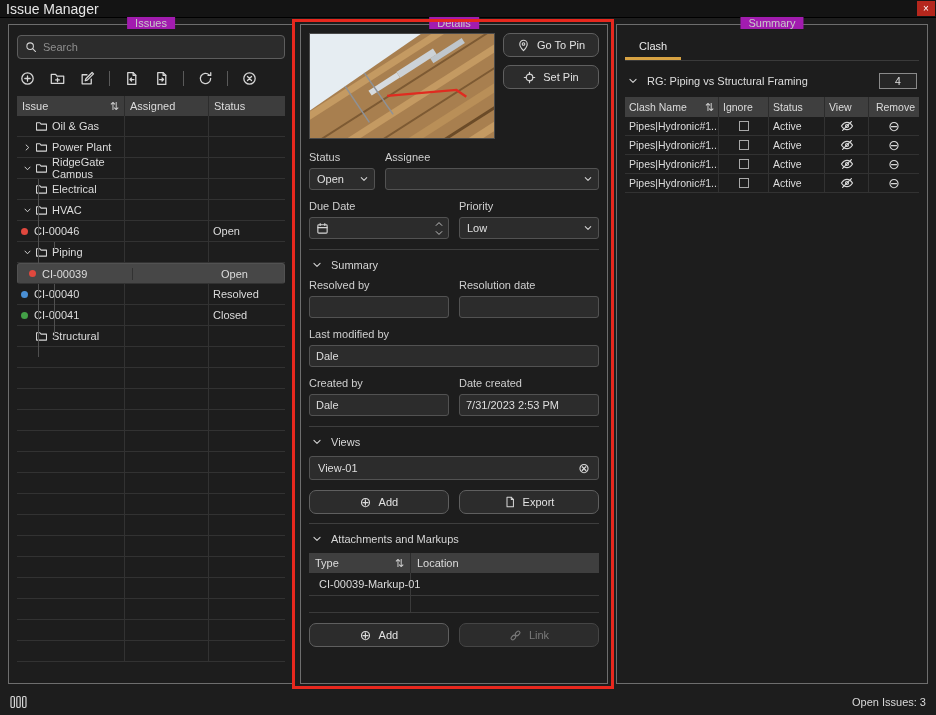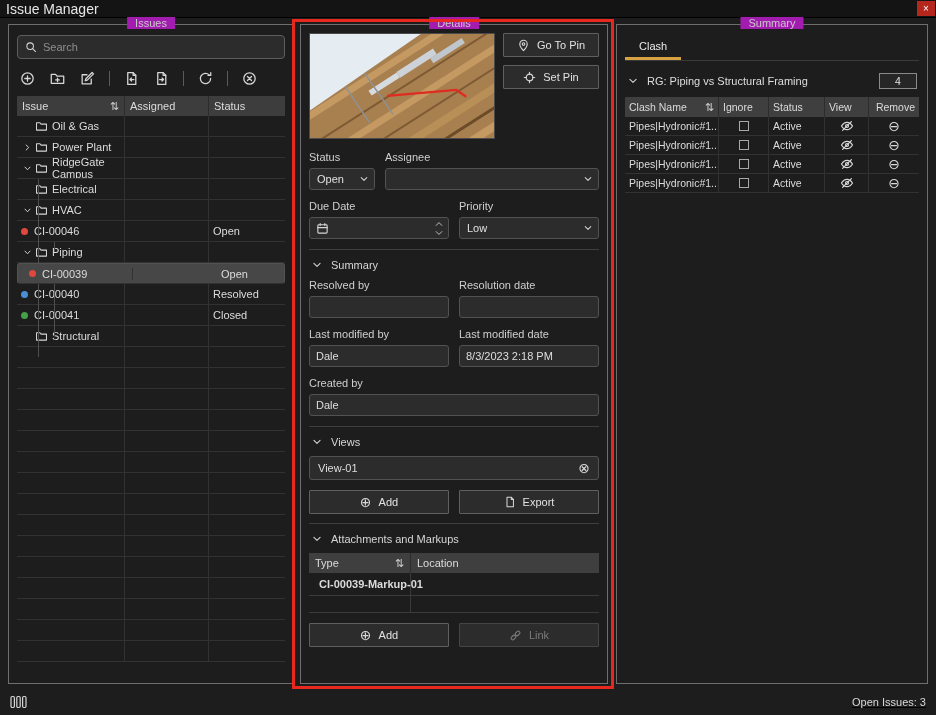--- a/index.html
+++ b/index.html
@@ -17,21 +17,21 @@
   .panel-title { position:absolute; top:-8px; left:50%; transform:translateX(-50%); background:#a21caf; padding:0 8px; font-size:11px; color:#c9c9c9; white-space:nowrap; }
   .p-issues { left:8px; width:286px; }
   .p-details { left:300px; width:308px; padding:8px; }
   .p-summary { left:616px; width:312px; padding:8px; }
 
   .hl { position:absolute; left:292px; top:19px; width:322px; height:670px; border:3px solid #e8281e; z-index:60; pointer-events:none; }
 
   
   .ic { stroke:#d6d6d6; fill:none; stroke-width:1.2; stroke-linecap:round; stroke-linejoin:round; }
   .gly { color:#d9d9d9; font-size:14px; line-height:1; }
-  .btn { display:flex; align-items:center; justify-content:center; gap:7px; background:#2c2c2c; border:1px solid #5f5f5f; border-radius:1px; color:#e2e2e2; font-size:11px; height:24px; cursor:pointer; }
+  .btn { display:flex; align-items:center; justify-content:center; gap:7px; background:#2c2c2c; border:1px solid #5f5f5f; border-radius:7px; color:#e2e2e2; font-size:11px; height:24px; cursor:pointer; }
   .btn.disabled { color:#7a7a7a; border-color:#454545; }
   .btn.disabled .ic { stroke:#7a7a7a; }
   .tb { background:#2c2c2c; border:1px solid #525252; border-radius:3px; height:22px; color:#dedede; font-size:11px; padding:0 6px; width:100%; display:flex; align-items:center; }
   input.tb { outline:none; }
   input.tb::placeholder { color:#8f8f8f; }
   .sel { position:relative; background:#2c2c2c; border:1px solid #525252; border-radius:3px; height:22px; color:#e0e0e0; font-size:11px; display:flex; align-items:center; padding:0 18px 0 7px; cursor:pointer; }
   .sel .chev { position:absolute; right:4px; top:4px; }
   .sep { border:none; border-top:1px solid #3e3e3e; margin:9px 0; }
   .sect { display:flex; align-items:center; gap:8px; font-size:11px; color:#d6d6d6; margin:2px 0 8px 2px; }
 
@@ -82,39 +82,39 @@
   .viewitem .rm { margin-left:auto; cursor:pointer; }
   .btnrow { display:flex; gap:10px; }
   .btnrow .btn { flex:1; }
   .atable { margin-bottom:10px; }
   .ahead { display:grid; grid-template-columns:102px 1fr; height:20px; background:#3f3f3f; }
   .ahead .hc { display:flex; align-items:center; font-size:11px; color:#dcdcdc; padding:0 6px; border-right:1px solid #2c2c2c; }
   .ahead .hc:last-child { border-right:none; }
   .arow { display:grid; grid-template-columns:102px 1fr; border-bottom:1px solid #3a3a3a; }
   .arow .c { display:flex; align-items:center; gap:5px; font-size:11px; color:#dcdcdc; padding:2px 5px; border-right:1px solid #3a3a3a; }
   .arow .c:last-child { border-right:none; }
-  .arow.full .c:first-child { grid-column:1 / 2; white-space:nowrap; overflow:visible; z-index:1;font-weight:bold; }
+  .arow.full .c:first-child { grid-column:1 / 2; white-space:nowrap; overflow:visible; z-index:1; }
   .arow .h22 { height:22px; } .arow .h16 { height:16px; }
 
   
   .tabbar { display:flex; border-bottom:1px solid #3a3a3a; margin:4px 0 8px 0; }
   .tab { padding:3px 14px 5px 14px; font-size:11px; color:#eaeaea; border-bottom:3px solid #d7a243; cursor:pointer; }
   .group-hdr { display:flex; align-items:center; gap:8px; height:24px; font-size:11px; color:#dedede; padding:0 2px; margin-bottom:4px; cursor:pointer; }
   .badge { margin-left:auto; min-width:38px; height:16px; border:1px solid #8a8a8a; background:#262626; color:#e0e0e0; font-size:10.5px; display:flex; align-items:center; justify-content:center; }
   .chead { display:grid; grid-template-columns:94px 50px 56px 44px 1fr; height:20px; background:#3f3f3f; }
   .chead .hc { display:flex; align-items:center; gap:4px; font-size:10.5px; color:#dcdcdc; padding:0 4px; border-right:1px solid #2c2c2c; overflow:hidden; }
   .chead .hc:last-child { border-right:none;justify-content:flex-end; }
   .crow { display:grid; grid-template-columns:94px 50px 56px 44px 1fr; height:19px; border-bottom:1px solid #323232; }
   .crow .c { display:flex; align-items:center; font-size:10.5px; color:#dcdcdc; padding:0 4px; border-right:1px solid #323232; overflow:hidden; white-space:nowrap; }
   .crow .c:last-child { border-right:none; }
   .crow .cc { justify-content:center; }
   .chk { width:10px; height:10px; border:1px solid #a8a8a8; background:transparent; cursor:pointer; }
 
   
-  .statusbar { position:absolute; left:0; right:0; bottom:0; height:27px; display:flex; align-items:center; padding:0 10px;text-decoration:underline; }
+  .statusbar { position:absolute; left:0; right:0; bottom:0; height:27px; display:flex; align-items:center; padding:0 10px; }
   .sb-text { margin-left:auto; font-size:11px; color:#d9d9d9; }
 </style>
 </head>
 <body>
 
 <div class="app">
 
   <div class="titlebar">
     <span class="t">Issue Manager</span>
     <div class="close">
@@ -480,29 +480,29 @@
       <div class="fcol half">
         <span class="flabel">Resolution date</span>
         <input class="tb" value="" style="">
       </div>
     </div>
     <div class="frow">
       <div class="fcol half">
         <span class="flabel">Last modified by</span>
         <input class="tb" value="Dale" style="">
       </div>
-      <div class="fcol half">
-        <span class="flabel">Last modified date</span>
-        <input class="tb" value="8/3/2023 2:18 PM" style="">
-      </div>
     </div>
     <div class="frow">
       <div class="fcol half">
         <span class="flabel">Created by</span>
         <input class="tb" value="Dale" style="">
+      </div>
+      <div class="fcol half">
+        <span class="flabel">Date created</span>
+        <input class="tb" value="7/31/2023 2:53 PM" style="">
       </div>
     </div>
 
     <hr class="sep">
     <div class="sect">
       <svg class="ic" width="12" height="12" viewBox="0 0 14 14">
           <path d="M3.4 5 L7 8.6 L10.6 5"></path>
         </svg>
       <span>Views</span>
     </div>

